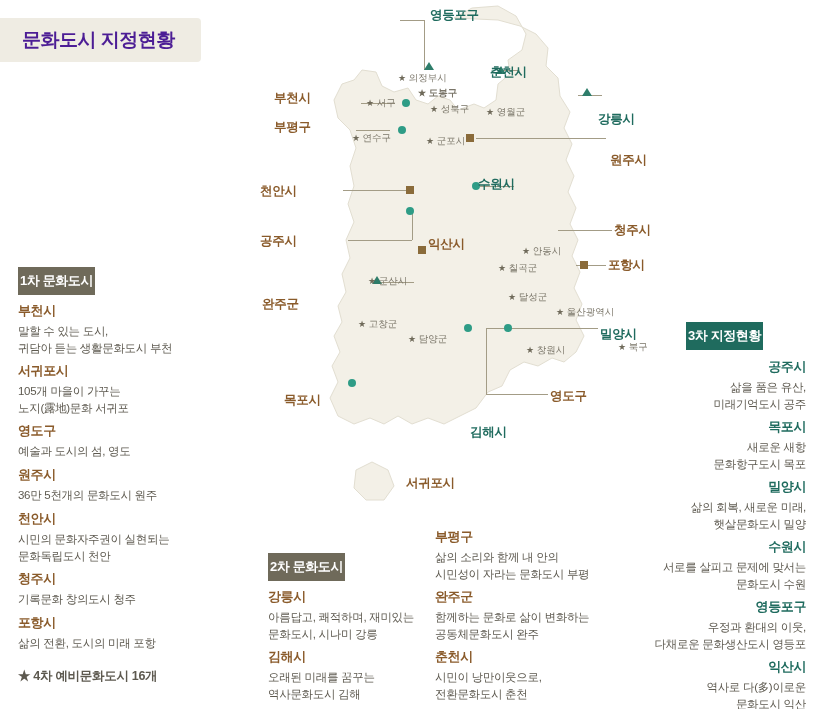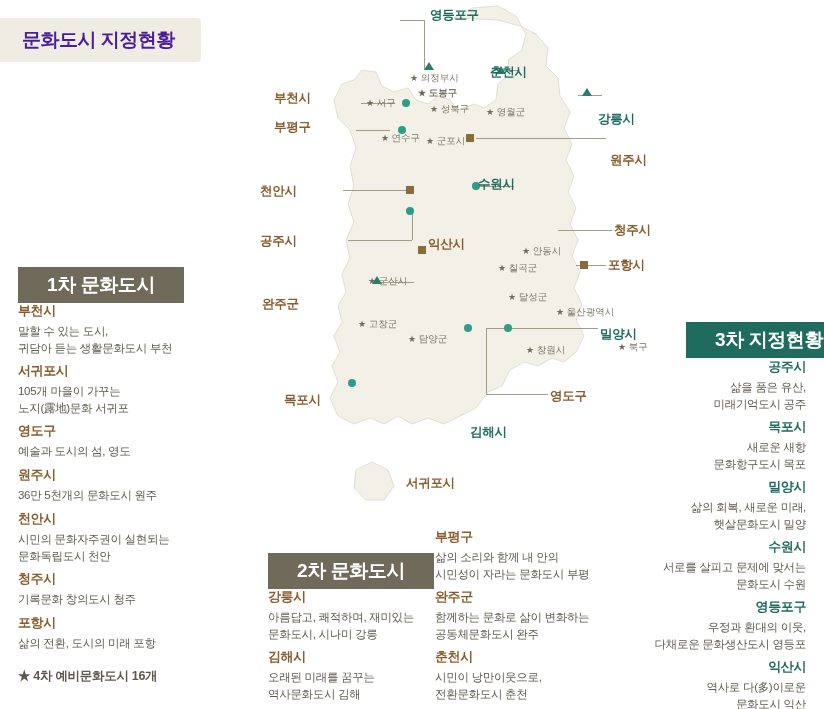--- a/index.html
+++ b/index.html
@@ -90,23 +90,23 @@
     border-left: 5px solid transparent;
     border-right: 5px solid transparent;
     border-bottom: 8px solid #2e7d6a;
   }
 
   
   .col-head {
     position: absolute;
     background: #6f6a5a;
     color: #ffffff;
-    font-size: 19px;
-    font-weight: bold;
-    padding: 5px 29px;
+    font-size: 13px;
+    font-weight: bold;
+    padding: 5px 2px;
     letter-spacing: -0.4px;
     white-space: nowrap;
   }
   .col-head.green { background: #1f6b5e; }
 
   .entry { position: absolute; }
   .entry .ename {
     font-size: 13px;
     font-weight: bold;
     margin-bottom: 3px;
@@ -187,25 +187,25 @@
   <div class="square" style="left:148px; top:186px;"></div>
   <div class="dot green" style="left:148px; top:207px;"></div>
   <div class="dot green" style="left:214px; top:182px;"></div>
   <div class="square" style="left:322px; top:261px;"></div>
   <div class="square" style="left:160px; top:246px;"></div>
   <div class="tri" style="left:114px; top:276px;"></div>
   <div class="dot green" style="left:206px; top:324px;"></div>
   <div class="dot green" style="left:246px; top:324px;"></div>
   <div class="dot green" style="left:90px;  top:379px;"></div>
 
-  <div class="small-label" style="left:152px; top:72px;"><span class="star">★</span> <span>의정부시</span></div>
+  <div class="small-label" style="left:140px; top:72px;"><span class="star">★</span> <span>의정부시</span></div>
   <div class="small-label" style="left:160px; top:87px;font-weight:bold;"><span class="star">★</span> <span>도봉구</span></div>
   <div class="small-label" style="left:172px; top:103px;"><span class="star">★</span> <span>성북구</span></div>
   <div class="small-label" style="left:108px; top:97px;"><span class="star">★</span> <span>서구</span></div>
-  <div class="small-label" style="left:123px; top:132px;font-family:Liberation Serif, serif;"><span class="star">★</span> <span>연수구</span></div>
+  <div class="small-label" style="left:94px; top:132px;font-family:Liberation Serif, serif;"><span class="star">★</span> <span>연수구</span></div>
   <div class="small-label" style="left:228px; top:106px;"><span class="star">★</span> <span>영월군</span></div>
   <div class="small-label" style="left:168px; top:135px;"><span class="star">★</span> <span>군포시</span></div>
   <div class="small-label" style="left:264px; top:245px;"><span class="star">★</span> <span>안동시</span></div>
   <div class="small-label" style="left:240px; top:262px;"><span class="star">★</span> <span>칠곡군</span></div>
   <div class="small-label" style="left:110px; top:275px;"><span class="star">★</span> <span>군산시</span></div>
   <div class="small-label" style="left:250px; top:291px;"><span class="star">★</span> <span>달성군</span></div>
   <div class="small-label" style="left:100px; top:318px;"><span class="star">★</span> <span>고창군</span></div>
   <div class="small-label" style="left:150px; top:333px;"><span class="star">★</span> <span>담양군</span></div>
   <div class="small-label" style="left:268px; top:344px;"><span class="star">★</span> <span>창원시</span></div>
   <div class="small-label" style="left:316px; top:341px;margin-left:44px;"><span class="star">★</span> <span>북구</span></div>

